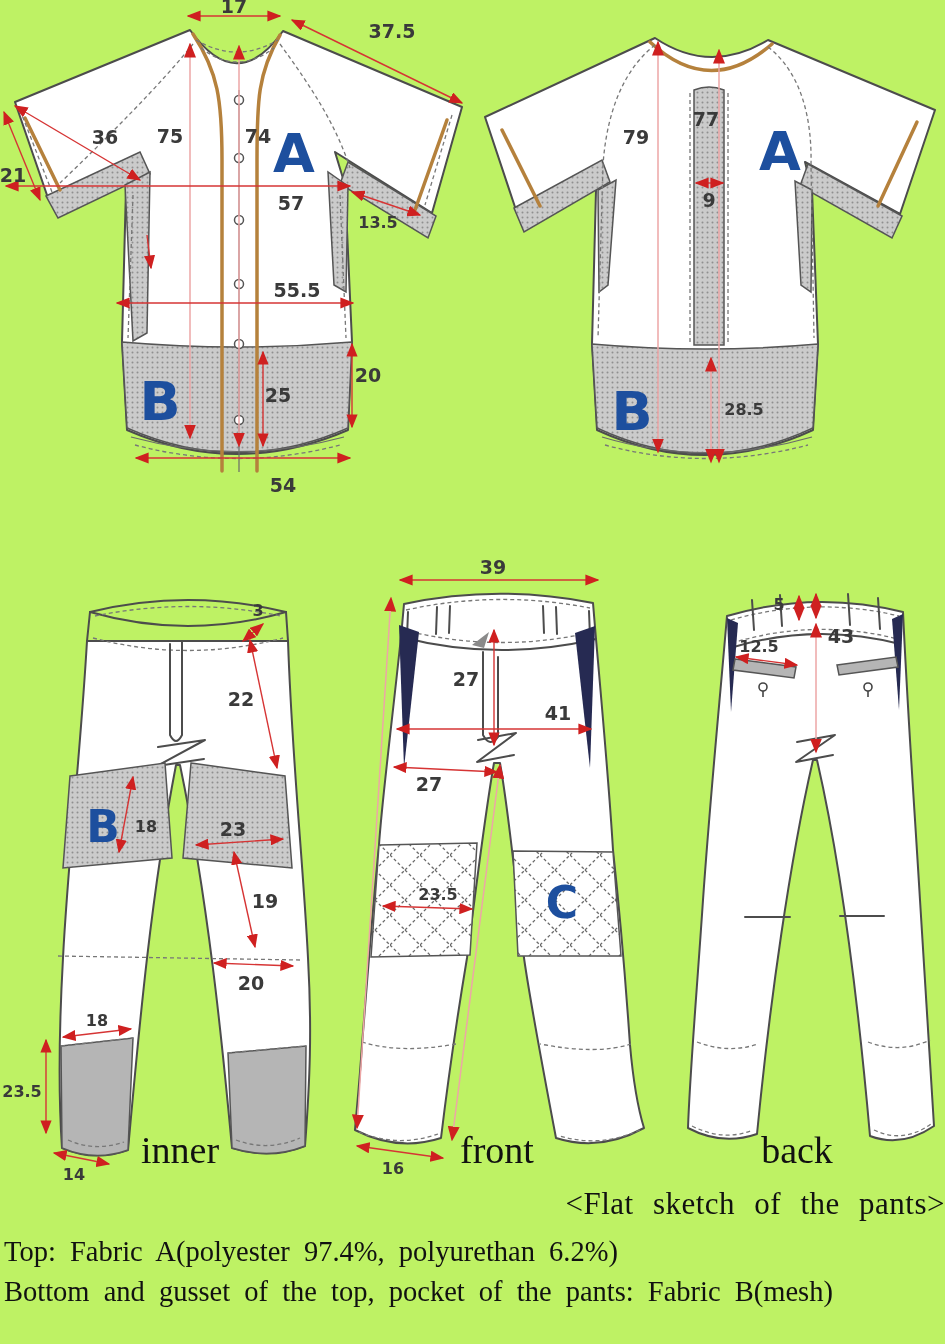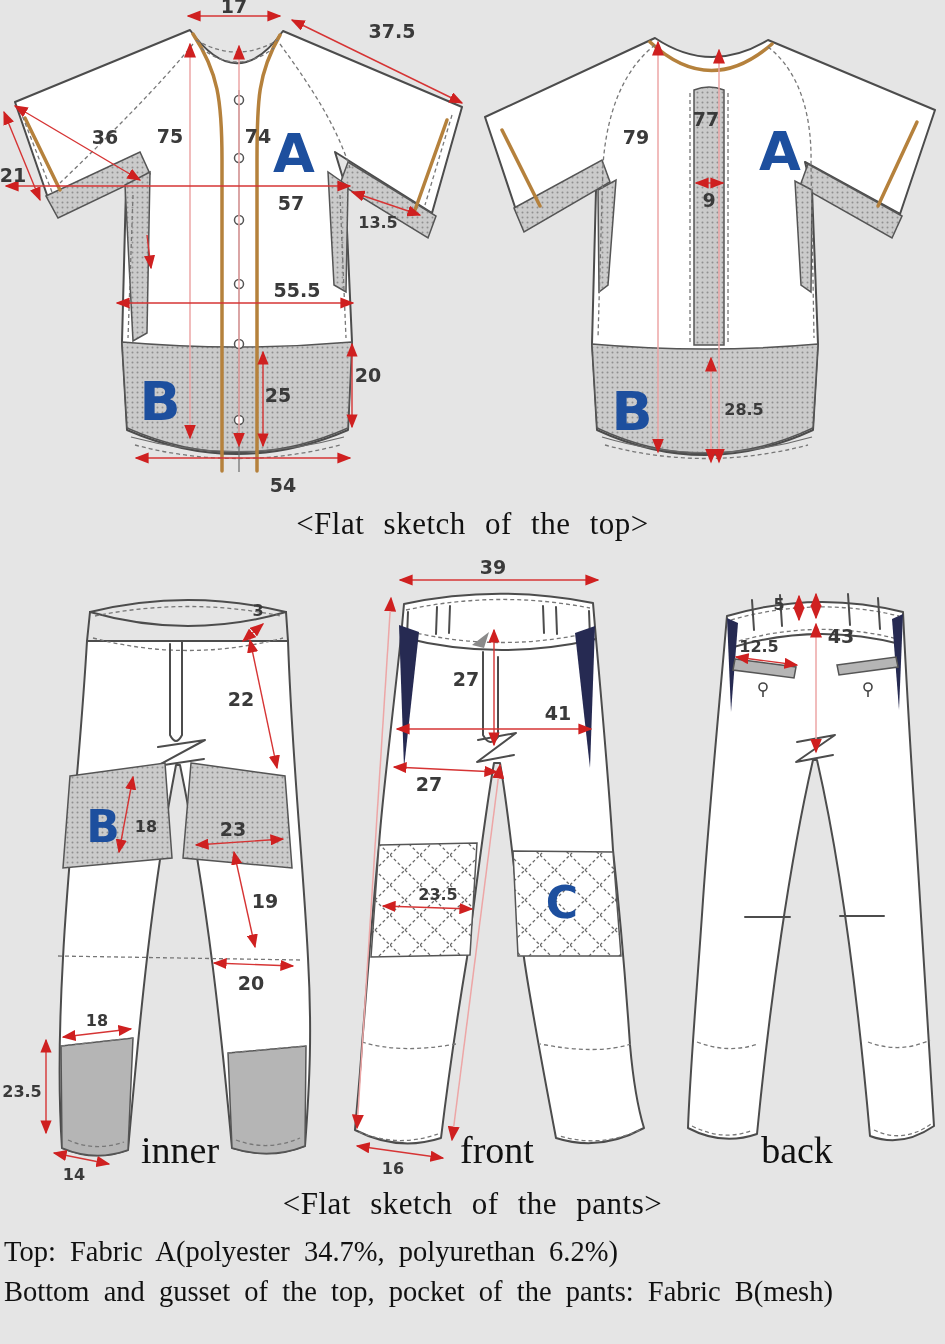--- a/index.html
+++ b/index.html
@@ -1,24 +1,24 @@
 <!DOCTYPE html>
 <html><head>
 <meta charset="utf-8">
 <style>
   html,body{margin:0;padding:0;background:#fff;}
-  #page{position:relative;width:945px;height:1344px;background:#e5e5e5;overflow:hidden;
+  #page{position:relative;width:945px;height:1344px;background:#bef264;overflow:hidden;
         font-family:"Liberation Serif",serif;}
   svg{position:absolute;left:0;}
   #svg-top{top:0;}
   #svg-pants{top:560px;}
   .caption{position:absolute;width:945px;text-align:center;font-family:"Liberation Serif",serif;
            font-size:31px;color:#111;word-spacing:11px;letter-spacing:.5px;}
   #caption-top{top:506px;}
-  #caption-pants{top:1186px;}
+  #caption-pants{top:1186px;text-align:right;}
   #notes{position:absolute;top:1232px;left:4px;width:940px;font-family:"Liberation Serif",serif;
          font-size:28.5px;color:#111;line-height:40px;word-spacing:7px;}
   
   .outl{fill:#ffffff;stroke:#4c4c4c;stroke-width:2;stroke-linejoin:round;}
   .ln{fill:none;stroke:#4c4c4c;stroke-width:2;stroke-linejoin:round;stroke-linecap:round;}
   .thin{fill:none;stroke:#6a6a6a;stroke-width:1.2;}
   .dash{fill:none;stroke:#777;stroke-width:1.3;stroke-dasharray:4 3;}
   .gold{fill:none;stroke:#b5813c;stroke-width:3.5;stroke-linecap:round;}
   .meshf{fill:url(#mesh);stroke:#555;stroke-width:1.5;}
   .quiltf{fill:url(#quilt);stroke:#555;stroke-width:1.5;}
@@ -152,21 +152,20 @@
         <text class="num" x="636" y="144">79</text>
         <text class="num" x="706" y="126">77</text>
         <text class="num" x="709" y="207">9</text>
         <text class="numS" x="744" y="415">28.5</text>
       </g>
       <text class="fab fabL" x="780" y="170">A</text>
       <text class="fab fabL" x="632" y="430">B</text>
     </g>
   </svg>
 
-  <div class="caption" id="caption-top">&lt;Flat sketch of the top&gt;</div>
 
   <svg id="svg-pants" width="945" height="620" viewBox="0 560 945 620">
 
     <g>
       <path class="outl" d="M87,641 C80,760 68,860 63,958 C59,1030 58,1090 62,1148 Q95,1162 128,1150 C138,1040 150,900 176,765 L180,765 C208,900 222,1040 232,1148 Q270,1160 305,1146 C310,1080 312,1030 308,958 C303,860 292,760 288,641 Z"></path>
       <path class="ln" d="M90,612 Q188,588 286,612"></path>
       <path class="ln" d="M90,612 Q188,640 286,612"></path>
       <path class="ln" d="M90,612 L87,641 M286,612 L288,641"></path>
       <path class="dash" d="M93,638 Q188,663 283,638"></path>
       <path class="dash" d="M95,616 Q188,597 281,616"></path>
@@ -282,17 +281,17 @@
         <text class="num" x="841" y="643">43</text>
         <text class="numS" x="759" y="652">12.5</text>
       </g>
       <text class="viewlab" x="797" y="1163">back</text>
     </g>
   </svg>
 
   <div class="caption" id="caption-pants">&lt;Flat sketch of the pants&gt;</div>
 
   <div id="notes">
-    <div>Top: Fabric A(polyester 34.7%, polyurethan 6.2%)</div>
+    <div>Top: Fabric A(polyester 97.4%, polyurethan 6.2%)</div>
     <div>Bottom and gusset of the top, pocket of the pants: Fabric B(mesh)</div>
   </div>
 
 </div>
 
 </body></html>

